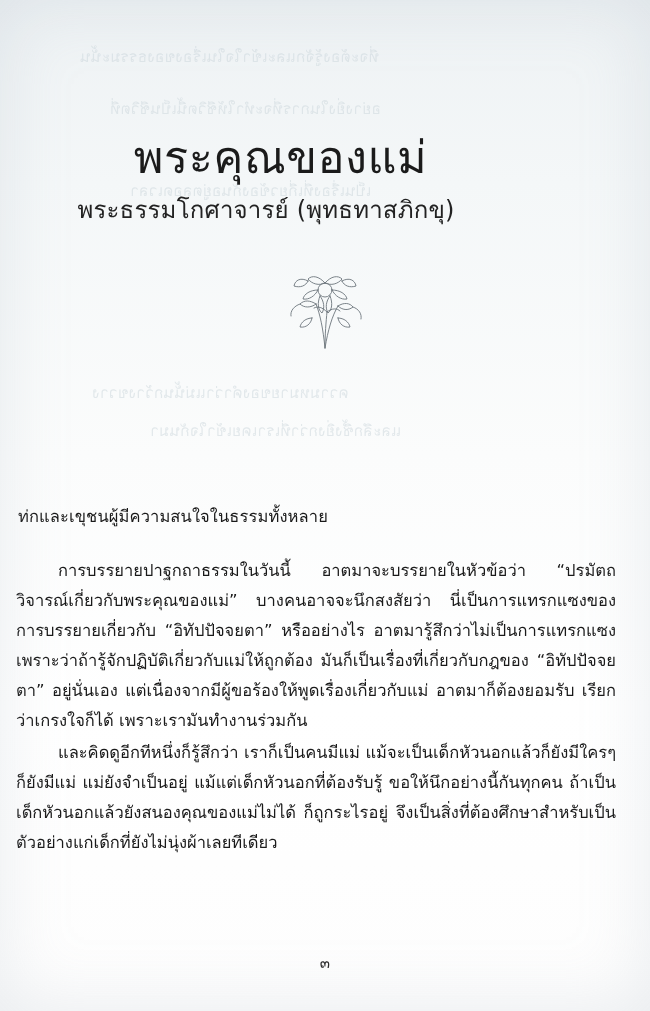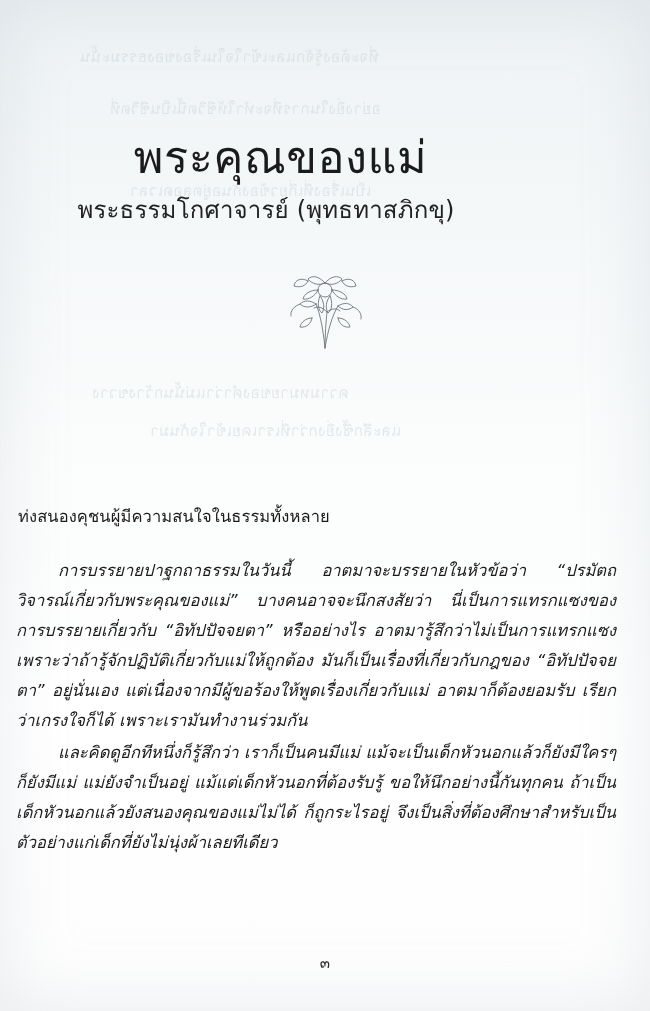--- a/index.html
+++ b/index.html
@@ -85,21 +85,20 @@
     width: 616px;
     font-size: 16.5px;
     line-height: 30px;
     color: #1a1a1a;
     text-align: justify;
   }
   .para {
     margin: 0 16px 2px 0;
     text-indent: 42px;
     text-align: justify;
-    font-style: italic;
   }
   .folio {
     position: absolute;
     left: 0;
     bottom: 36px;
     width: 650px;
     text-align: center;
     font-size: 15px;
     color: #2a2a2a;
   }
@@ -147,21 +146,21 @@
         <path d="M38 25 C31 21, 25 24, 24 30 C30 32, 36 30, 38 25 Z"></path>
         <path d="M72 25 C79 21, 85 24, 86 30 C80 32, 74 30, 72 25 Z"></path>
         <path d="M30 48 C24 50, 20 55, 21 60"></path>
         <path d="M83 51 C89 53, 92 58, 91 63"></path>
         <path d="M42 62 C36 62, 31 66, 30 71 C36 72, 41 68, 42 62 Z"></path>
         <path d="M68 62 C74 62, 79 66, 80 71 C74 72, 69 68, 68 62 Z"></path>
       </g>
     </svg>
   </div>
 
-  <div class="salutation">ท่งสนองคุชนผู้มีความสนใจในธรรมทั้งหลาย</div>
+  <div class="salutation">ท่กและเขุชนผู้มีความสนใจในธรรมทั้งหลาย</div>
 
   <div class="body-text">
     <p class="para">การบรรยายปาฐกถาธรรมในวันนี้ อาตมาจะบรรยายในหัวข้อว่า “ปรมัตถวิจารณ์เกี่ยวกับพระคุณของแม่” บางคนอาจจะนึกสงสัยว่า นี่เป็นการแทรกแซงของการบรรยายเกี่ยวกับ “อิทัปปัจจยตา” หรืออย่างไร อาตมารู้สึกว่าไม่เป็นการแทรกแซง เพราะว่าถ้ารู้จักปฏิบัติเกี่ยวกับแม่ให้ถูกต้อง มันก็เป็นเรื่องที่เกี่ยวกับกฎของ “อิทัปปัจจยตา” อยู่นั่นเอง แต่เนื่องจากมีผู้ขอร้องให้พูดเรื่องเกี่ยวกับแม่ อาตมาก็ต้องยอมรับ เรียกว่าเกรงใจก็ได้ เพราะเรามันทำงานร่วมกัน</p>
     <p class="para">และคิดดูอีกทีหนึ่งก็รู้สึกว่า เราก็เป็นคนมีแม่ แม้จะเป็นเด็กหัวนอกแล้วก็ยังมีใครๆก็ยังมีแม่ แม่ยังจำเป็นอยู่ แม้แต่เด็กหัวนอกที่ต้องรับรู้ ขอให้นึกอย่างนี้กันทุกคน ถ้าเป็นเด็กหัวนอกแล้วยังสนองคุณของแม่ไม่ได้ ก็ถูกระไรอยู่ จึงเป็นสิ่งที่ต้องศึกษาสำหรับเป็นตัวอย่างแก่เด็กที่ยังไม่นุ่งผ้าเลยทีเดียว</p>
   </div>
 
   <div class="folio">๓</div>
 
   <div class="vignette"></div>
 </div>

